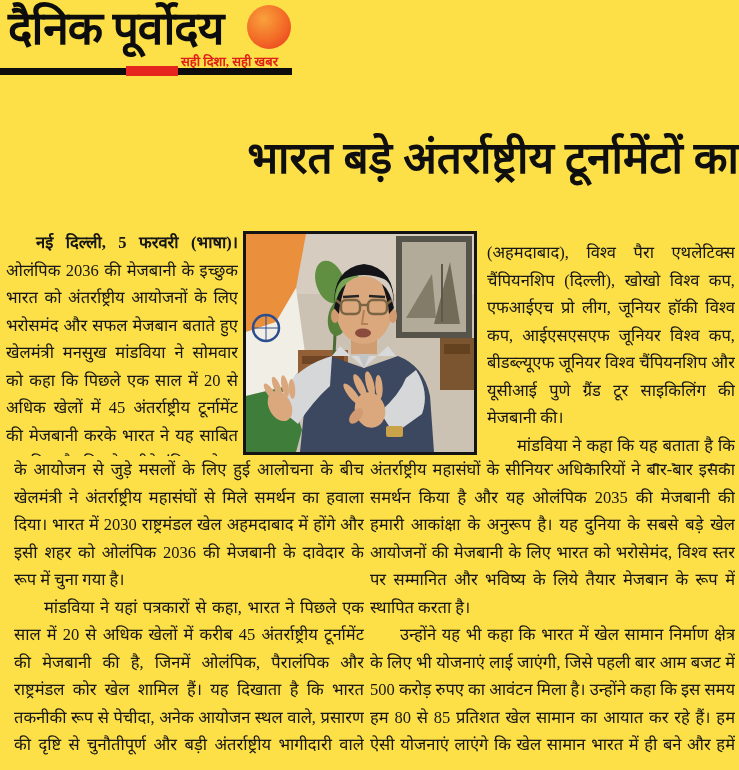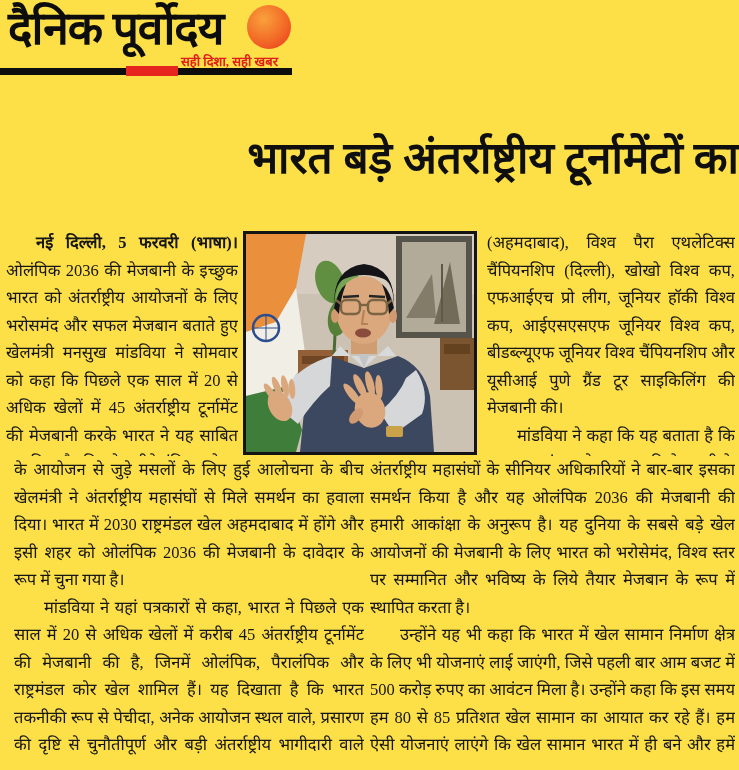--- a/index.html
+++ b/index.html
@@ -35,21 +35,21 @@
   }
   .headline .hl { font-size:44px; line-height:58px; white-space:nowrap; }
 
   
   .body-text { font-size:16.5px; line-height:27.5px; text-align:justify; color:#161616; }
   .body-text p { margin:0; }
   .indent { text-indent:30px; }
   .dateline { font-weight:700; }
 
   .col-left-top    { position:absolute; left:6px;   top:229px; width:232px; height:227px; overflow:hidden; }
-  .col-right-top   { position:absolute; left:487px; top:229px; width:248px; height:227px; overflow:hidden; }
+  .col-right-top   { position:absolute; left:487px; top:239px; width:248px; height:227px; overflow:hidden; }
   .col-left-bot    { position:absolute; left:6px;   top:456px; width:350px; height:306px; overflow:hidden;margin-left:8px; }
   .col-right-bot   { position:absolute; left:370px; top:456px; width:365px; height:306px; overflow:hidden; }
 
   
   .photo-frame {
     position:absolute; left:243px; top:231px; width:234px; height:224px;
     border:3px solid #141414; box-sizing:border-box; background:#cdc3b6;
   }
   .photo-frame svg { display:block; width:100%; height:100%; }
 </style>
@@ -156,17 +156,17 @@
     <p>(अहमदाबाद), विश्व पैरा एथलेटिक्स चैंपियनशिप (दिल्ली), खोखो विश्व कप, एफआईएच प्रो लीग, जूनियर हॉकी विश्व कप, आईएसएसएफ जूनियर विश्व कप, बीडब्ल्यूएफ जूनियर विश्व चैंपियनशिप और यूसीआई पुणे ग्रैंड टूर साइकिलिंग की मेजबानी की।</p>
     <p class="indent">मांडविया ने कहा कि यह बताता है कि भारत राष्ट्रमंडल खेल 2030 की मेजबानी के लिए पूरी तरह से तैयार है।</p>
   </div>
 
   <div class="col-left-bot body-text">
     <p>के आयोजन से जुड़े मसलों के लिए हुई आलोचना के बीच खेलमंत्री ने अंतर्राष्ट्रीय महासंघों से मिले समर्थन का हवाला दिया। भारत में 2030 राष्ट्रमंडल खेल अहमदाबाद में होंगे और इसी शहर को ओलंपिक 2036 की मेजबानी के दावेदार के रूप में चुना गया है।</p>
     <p class="indent">मांडविया ने यहां पत्रकारों से कहा, भारत ने पिछले एक साल में 20 से अधिक खेलों में करीब 45 अंतर्राष्ट्रीय टूर्नामेंट की मेजबानी की है, जिनमें ओलंपिक, पैरालंपिक और राष्ट्रमंडल कोर खेल शामिल हैं। यह दिखाता है कि भारत तकनीकी रूप से पेचीदा, अनेक आयोजन स्थल वाले, प्रसारण की दृष्टि से चुनौतीपूर्ण और बड़ी अंतर्राष्ट्रीय भागीदारी वाले टूर्नामेंटों की मेजबानी में सक्षम है। भारत ने पिछले साल एशियाई एक्वाटिक्स चैंपियनशिप</p>
   </div>
 
   <div class="col-right-bot body-text">
-    <p>अंतर्राष्ट्रीय महासंघों के सीनियर अधिकारियों ने बार-बार इसका समर्थन किया है और यह ओलंपिक 2036 की मेजबानी की हमारी आकांक्षा के अनुरूप है। यह दुनिया के सबसे बड़े खेल आयोजनों की मेजबानी के लिए भारत को भरोसेमंद, विश्व स्तर पर सम्मानित और भविष्य के लिये तैयार मेजबान के रूप में स्थापित करता है।</p>
+    <p>अंतर्राष्ट्रीय महासंघों के सीनियर अधिकारियों ने बार-बार इसका समर्थन किया है और यह ओलंपिक 2035 की मेजबानी की हमारी आकांक्षा के अनुरूप है। यह दुनिया के सबसे बड़े खेल आयोजनों की मेजबानी के लिए भारत को भरोसेमंद, विश्व स्तर पर सम्मानित और भविष्य के लिये तैयार मेजबान के रूप में स्थापित करता है।</p>
     <p class="indent">उन्होंने यह भी कहा कि भारत में खेल सामान निर्माण क्षेत्र के लिए भी योजनाएं लाई जाएंगी, जिसे पहली बार आम बजट में 500 करोड़ रुपए का आवंटन मिला है। उन्होंने कहा कि इस समय हम 80 से 85 प्रतिशत खेल सामान का आयात कर रहे हैं। हम ऐसी योजनाएं लाएंगे कि खेल सामान भारत में ही बने और हमें आयात पर निर्भर नहीं रहना पड़े।</p>
   </div>
 
 </div>
 
 </body></html>

